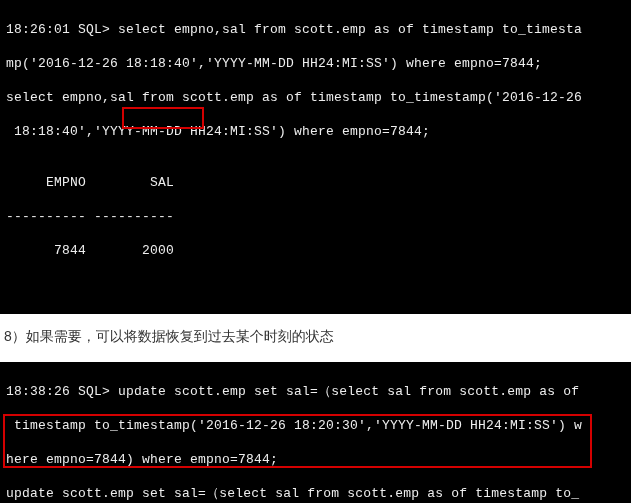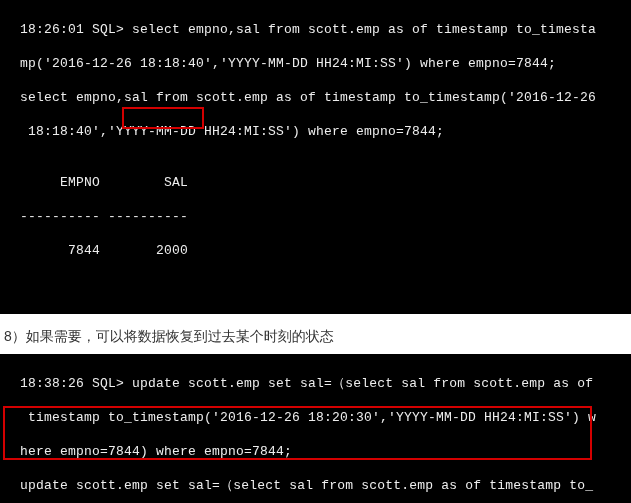--- a/index.html
+++ b/index.html
@@ -8,35 +8,35 @@
     background: #fff;
     font-family: "SimSun", serif;
     width: 631px;
   }
   .terminal {
     background: #000;
     color: #eee;
     font-family: "Courier New", monospace;
     font-size: 13px;
     line-height: 17px;
-    padding: 4px 20px;
+    padding: 4px 6px;
     white-space: pre;
     position: relative;
     letter-spacing: 0.2px;
   }
   .highlight-box {
     border: 2px solid #d40000;
     position: absolute;
     box-sizing: border-box;
     pointer-events: none;
   }
   .annotation {
     font-size: 14px;
     color: #333;
-    padding: 14px 4px 8px 4px;
+    padding: 14px 4px 16px 4px;
     font-family: "Microsoft YaHei", "SimSun", sans-serif;
   }
 </style>
 </head>
 <body>
 
 <div class="terminal">
 18:26:01 SQL&gt; select empno,sal from scott.emp as of timestamp to_timesta
 
 mp('2016-12-26 18:18:40','YYYY-MM-DD HH24:MI:SS') where empno=7844;

